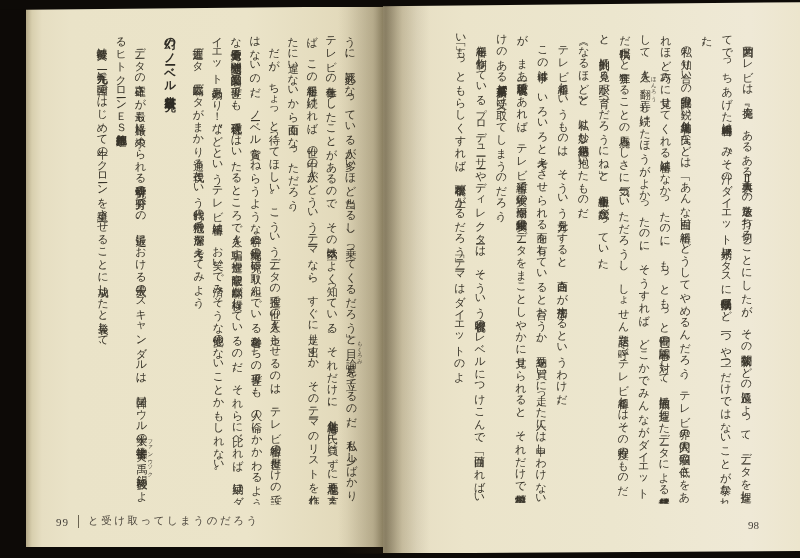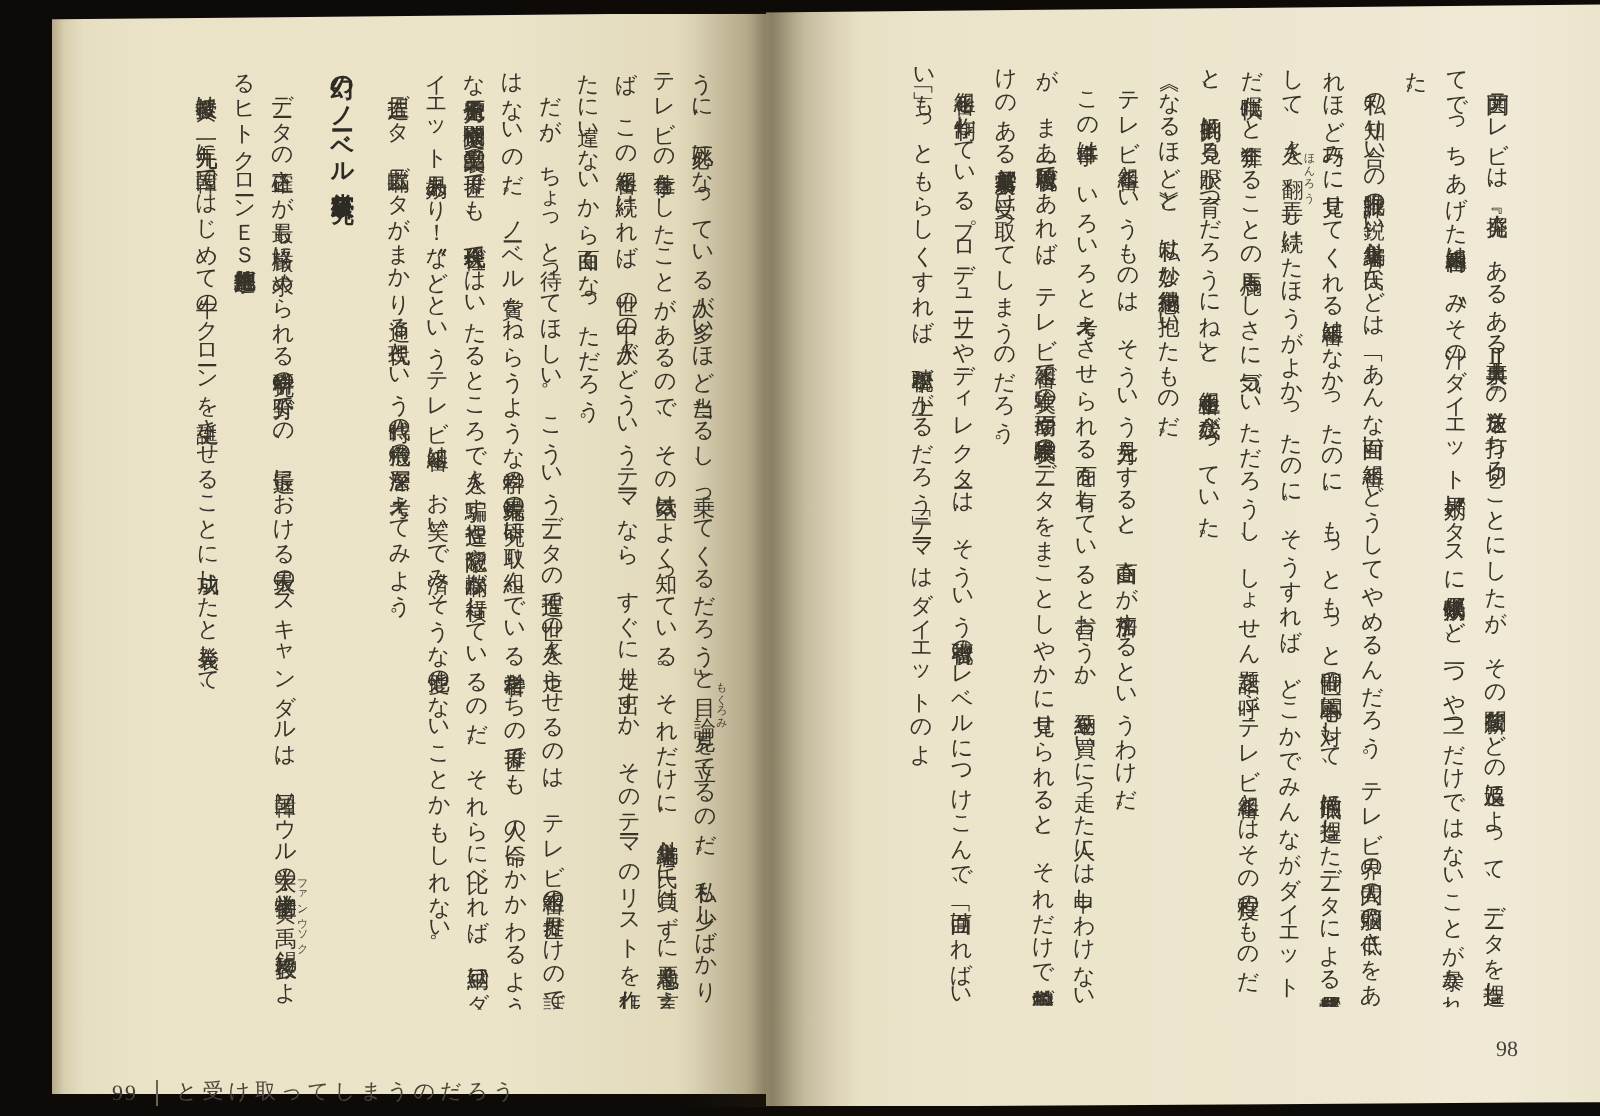--- a/index.html
+++ b/index.html
@@ -44,21 +44,21 @@
   p.para{margin:0;text-indent:1em;}
   p.para.no-indent{text-indent:0;}
   ruby rt{font-size:5.5px;letter-spacing:0;color:#4a453b;}
   h2.section-heading{
     margin:0;margin-block-start:9px;margin-block-end:8px;
     font-family:"Liberation Sans","DejaVu Sans",sans-serif;
     font-weight:bold;font-size:11.5px;line-height:19px;letter-spacing:1px;
     color:#2e2b24;text-indent:0;
   }
   .footer{position:absolute;color:#45403a;}
-  .footer-99{left:30px;top:507px;display:flex;align-items:flex-end;gap:9px;margin-top:25px;}
+  .footer-99{left:30px;top:507px;display:flex;align-items:flex-end;gap:9px;}
   .footer-99 .pnum{font-size:11px;letter-spacing:1px;}
   .footer-99 .vrule{display:inline-block;width:1px;height:13px;background:#6b6452;}
   .footer-99 .rtitle{font-size:10.5px;letter-spacing:2.5px;color:#4a443b;}
   .footer-98{left:365px;top:517px;font-size:11px;}
   .pnum,.rtitle{white-space:nowrap;}
 </style>
 </head>
 <body>
 
 <div class="scan">

